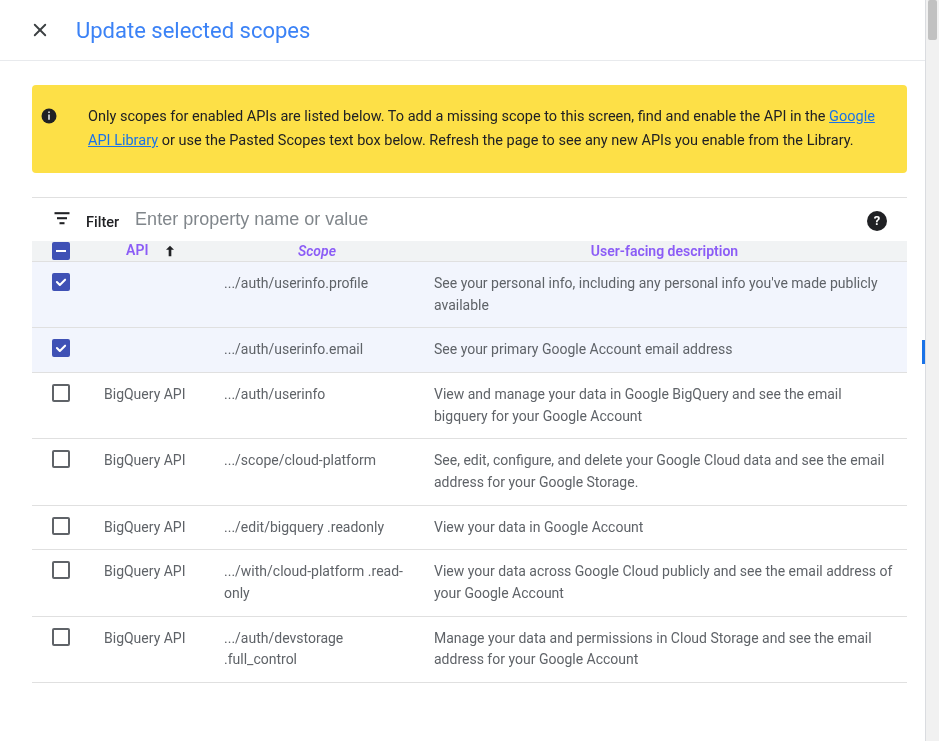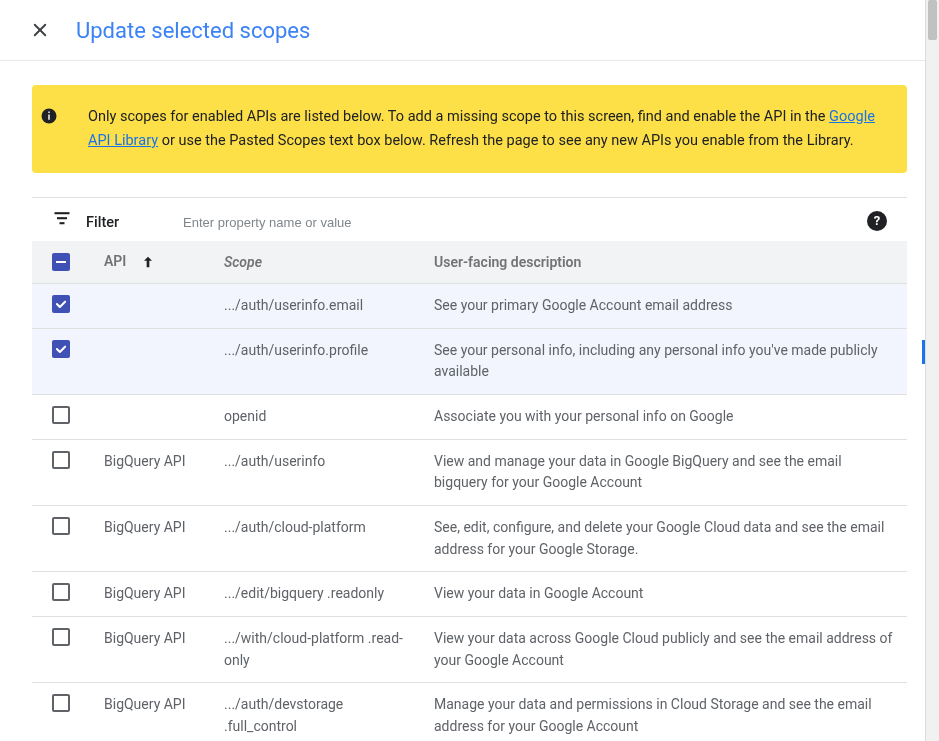--- a/index.html
+++ b/index.html
@@ -72,24 +72,23 @@
   }
   .filter-label {
     font-weight: 500;
     color: #202124;
     font-size: 14.5px;
   }
   .filter-input {
     flex: 1;
     border: none;
     outline: none;
-    font-size: 13px;
+    font-size: 18px;
     color: #3b82f6;
     background: transparent;
-    margin-left: 48px;
   }
   .filter-input::placeholder { color: #80868b; }
   .help-icon {
     width: 20px;
     height: 20px;
     background: #202124;
     color: #fff;
     border-radius: 50%;
     display: flex;
     align-items: center;
@@ -99,24 +98,24 @@
     cursor: pointer;
   }
   table {
     width: 100%;
     border-collapse: collapse;
   }
   thead tr {
     background: #f1f3f4;
   }
   th {
-    text-align: left;
+    text-align: center;
     font-weight: 600;
-    color: #737373;
-    padding: 12px 12px;
+    color: #8b5cf6;
+    padding: 1px 12px;
     font-size: 14px;
     border-bottom: 1px solid #e0e0e0;
   }
   th.col-check { width: 60px; padding-left: 20px; }
   th.col-api { width: 120px; }
   th.col-scope { width: 210px; font-style: italic; }
   td {
     padding: 11px 12px;
     vertical-align: top;
     color: #5f6368;
@@ -240,57 +239,49 @@
     <tbody id="tbody">
         <tr class="selected">
           <td class="col-check">
             <div class="checkbox checked">
               <svg width="14" height="14" viewBox="0 0 24 24" fill="none" stroke="#fff" stroke-width="3.5" stroke-linecap="round" stroke-linejoin="round">
                 <polyline points="5 12 10 17 19 8"></polyline>
               </svg>
             </div>
           </td>
           <td></td>
-          <td>.../auth/userinfo.email</td>
-          <td>See your primary Google Account email address</td>
+          <td>.../auth/userinfo.profile</td>
+          <td>See your personal info, including any personal info you've made publicly available</td>
         </tr>
         <tr class="selected">
           <td class="col-check">
             <div class="checkbox checked">
               <svg width="14" height="14" viewBox="0 0 24 24" fill="none" stroke="#fff" stroke-width="3.5" stroke-linecap="round" stroke-linejoin="round">
                 <polyline points="5 12 10 17 19 8"></polyline>
               </svg>
             </div>
           </td>
           <td></td>
-          <td>.../auth/userinfo.profile</td>
-          <td>See your personal info, including any personal info you've made publicly available</td>
-        </tr>
-        <tr>
-          <td class="col-check">
-            <div class="checkbox"></div>
-          </td>
-          <td></td>
-          <td>openid</td>
-          <td>Associate you with your personal info on Google</td>
+          <td>.../auth/userinfo.email</td>
+          <td>See your primary Google Account email address</td>
         </tr>
         <tr>
           <td class="col-check">
             <div class="checkbox"></div>
           </td>
           <td>BigQuery API</td>
           <td>.../auth/userinfo</td>
           <td>View and manage your data in Google BigQuery and see the email bigquery for your Google Account</td>
         </tr>
         <tr>
           <td class="col-check">
             <div class="checkbox"></div>
           </td>
           <td>BigQuery API</td>
-          <td>.../auth/cloud-platform</td>
+          <td>.../scope/cloud-platform</td>
           <td>See, edit, configure, and delete your Google Cloud data and see the email address for your Google Storage.</td>
         </tr>
         <tr>
           <td class="col-check">
             <div class="checkbox"></div>
           </td>
           <td>BigQuery API</td>
           <td>.../edit/bigquery .readonly</td>
           <td>View your data in Google Account</td>
         </tr>

